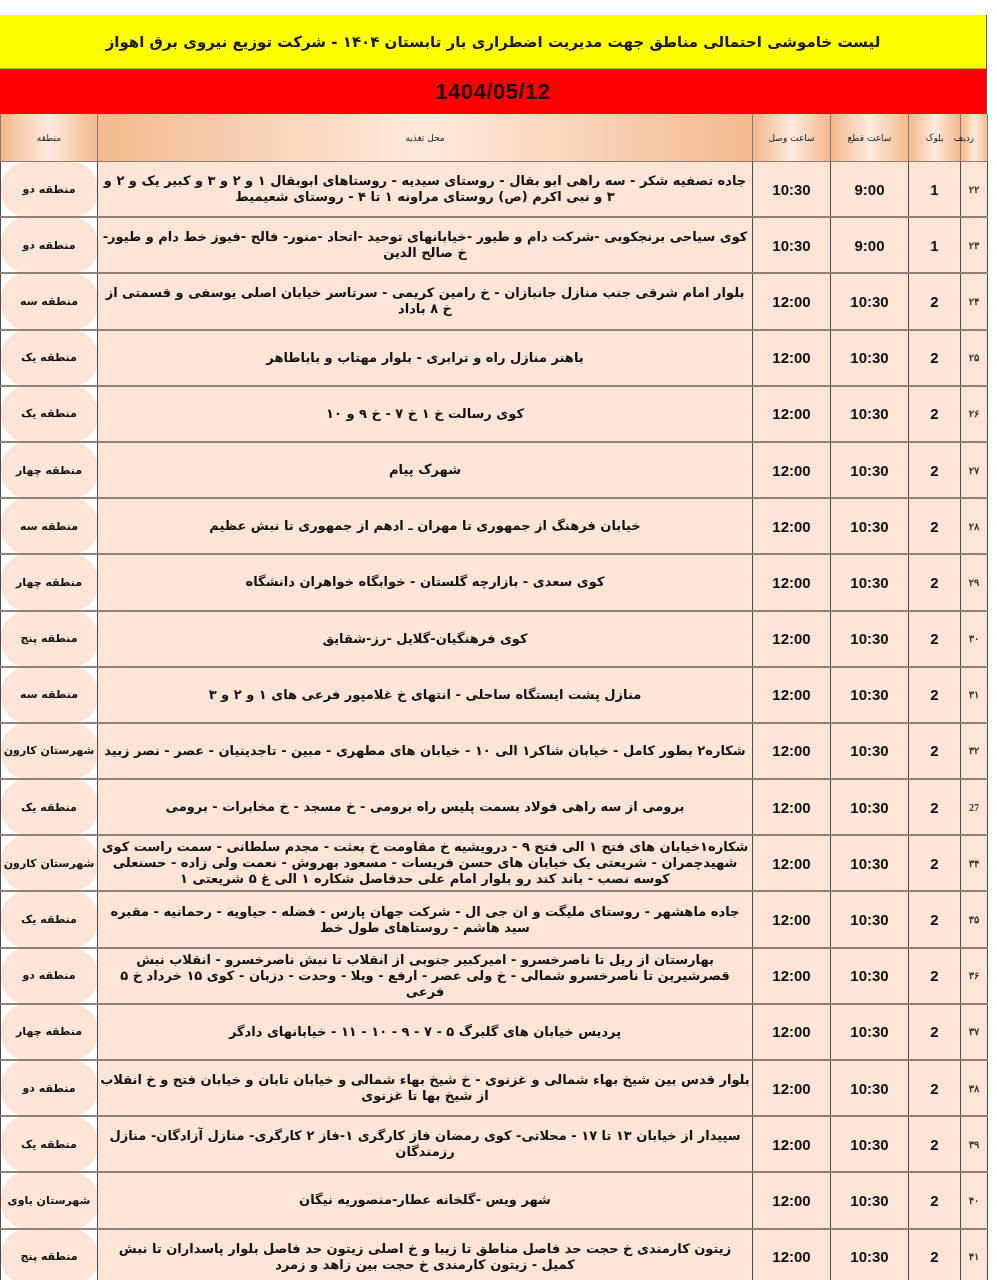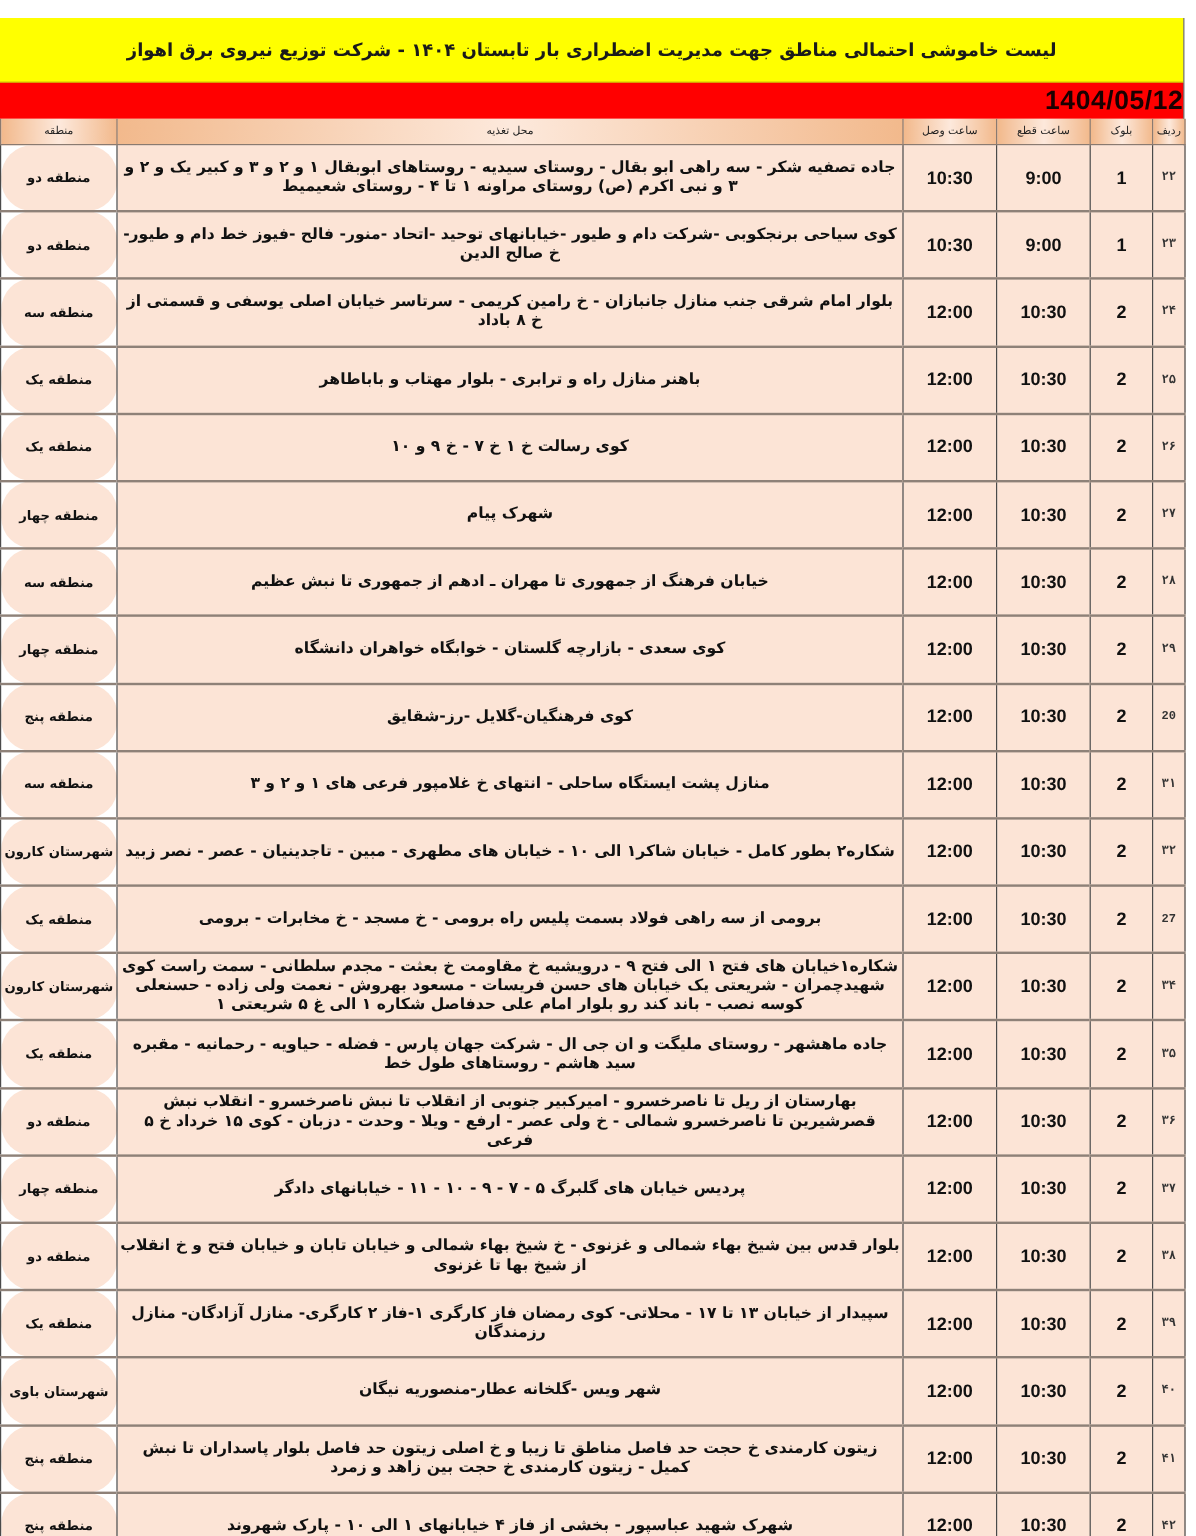--- a/index.html
+++ b/index.html
@@ -1,27 +1,27 @@
 <!DOCTYPE html>
 <html><head>
 <meta charset="utf-8">
 <style>
   html, body { margin:0; padding:0; background:#ffffff; }
   body { width:997px; height:1280px; overflow:hidden; position:relative; font-family:"DejaVu Sans", sans-serif; }
   .sheet { position:absolute; left:0; top:15px; width:987px; height:1265px; border-right:1px solid #555; box-sizing:border-box; }
   .title-band { height:53px; background:#ffff00; display:flex; align-items:center; justify-content:center; border-bottom:1px solid #c9b400; }
   .title-band span { font-family:"DejaVu Sans", sans-serif; font-weight:bold; font-size:15px; color:#1a1a1a; direction:rtl; }
-  .date-band { height:30px; background:#ff0000; display:flex; align-items:center; justify-content:flex-end; }
+  .date-band { height:45px; background:#ff0000; display:flex; align-items:center; justify-content:center; }
   .date-band span { font-family:"Liberation Sans", sans-serif; font-weight:bold; font-size:22px; color:#1a0000; letter-spacing:0.5px; }
   table { border-collapse:collapse; width:987px; table-layout:fixed; direction:rtl; }
   th { height:21px; font-family:"DejaVu Sans", sans-serif; font-weight:normal; font-size:9px; color:#222;
        background:linear-gradient(to right, #f2b98c 0%, #fde9dc 50%, #f2b98c 100%);
-       border:1px solid #8a7a70; border-top:none; padding:0; }
+       border:1px solid #8a7a70; border-top:none; padding:13px; }
   td { height:54.2px; background:#fce4d6; border-bottom:2px solid #8e8178; border-left:1px solid #4a4a4a; border-right:1px solid #4a4a4a; text-align:center; vertical-align:middle; padding:0 2px; color:#111; }
-  td.idx { font-family:Liberation Mono, monospace; font-size:10px; font-weight:bold; color:#333; }
+  td.idx { font-family:Liberation Serif, serif; font-size:10px; font-weight:bold; color:#333; }
   td.num { font-family:"Liberation Sans", sans-serif; font-size:15px; font-weight:bold; }
   td.loc { font-family:"DejaVu Sans", sans-serif; font-size:13px; font-weight:bold; line-height:16px; direction:rtl; }
   td.reg { font-family:"DejaVu Sans", sans-serif; font-size:11px; font-weight:bold; direction:rtl;border-radius:26px; }
   col.c-idx { width:27px; } col.c-block { width:52px; } col.c-cut { width:78px; } col.c-on { width:78px; } col.c-loc { width:655px; } col.c-reg { width:97px; }
 </style>
 </head>
 <body>
 
 <div class="sheet">
   <div class="title-band">
@@ -116,21 +116,21 @@
   <tr>
     <td class="idx">۲۹</td>
     <td class="num">2</td>
     <td class="num">10:30</td>
     <td class="num">12:00</td>
     <td class="loc">کوی سعدی - بازارچه گلستان - خوابگاه خواهران دانشگاه</td>
     <td class="reg">منطقه چهار</td>
   </tr>
 
   <tr>
-    <td class="idx">20</td>
+    <td class="idx">۳۰</td>
     <td class="num">2</td>
     <td class="num">10:30</td>
     <td class="num">12:00</td>
     <td class="loc">کوی فرهنگیان-گلایل -رز-شقایق</td>
     <td class="reg">منطقه پنج</td>
   </tr>
 
   <tr>
     <td class="idx">۳۱</td>
     <td class="num">2</td>

